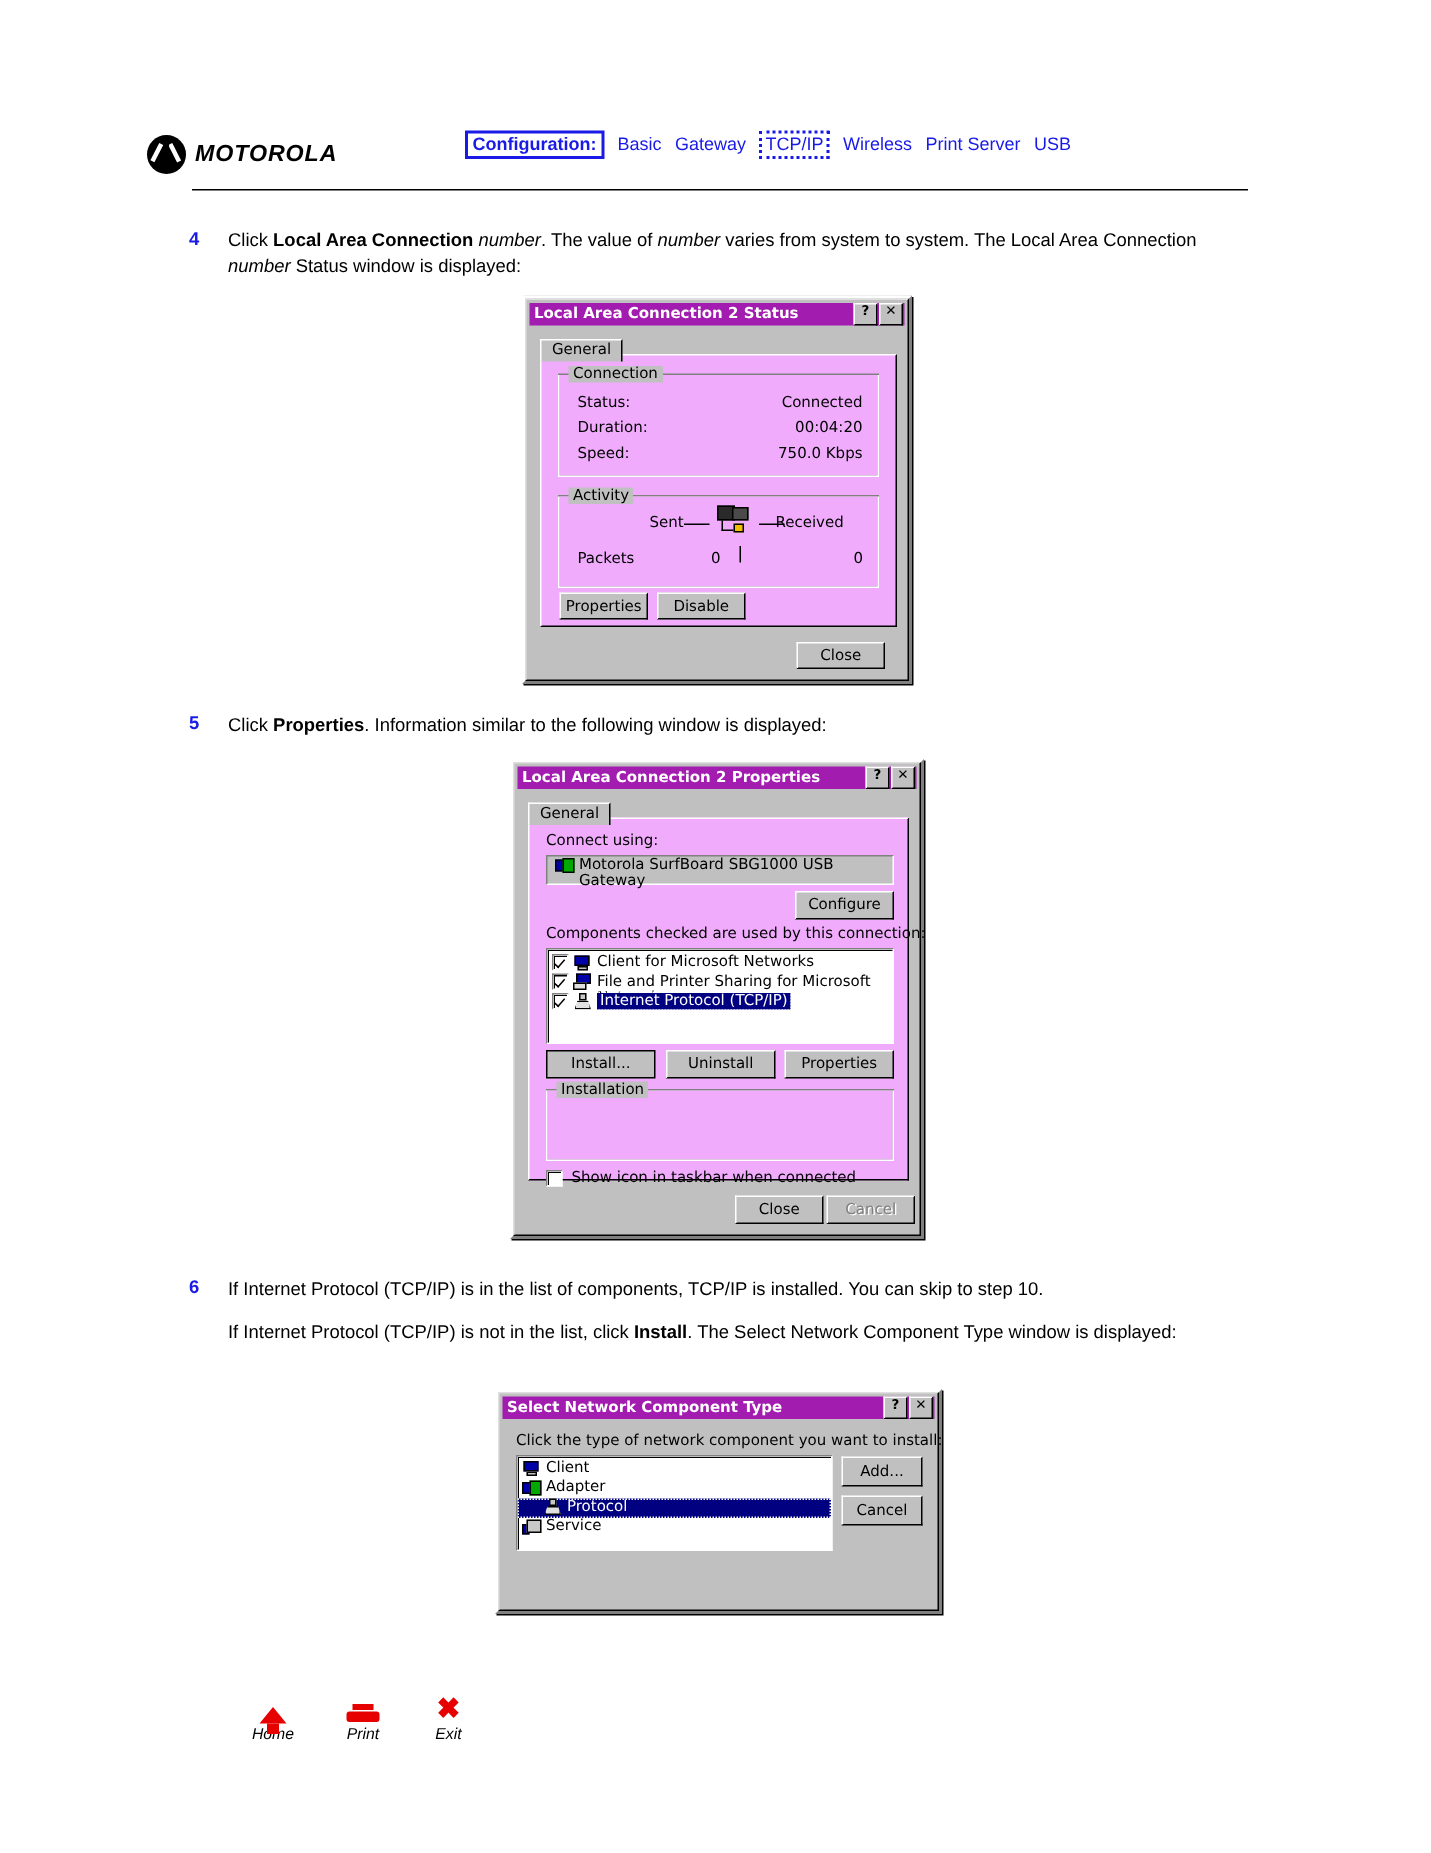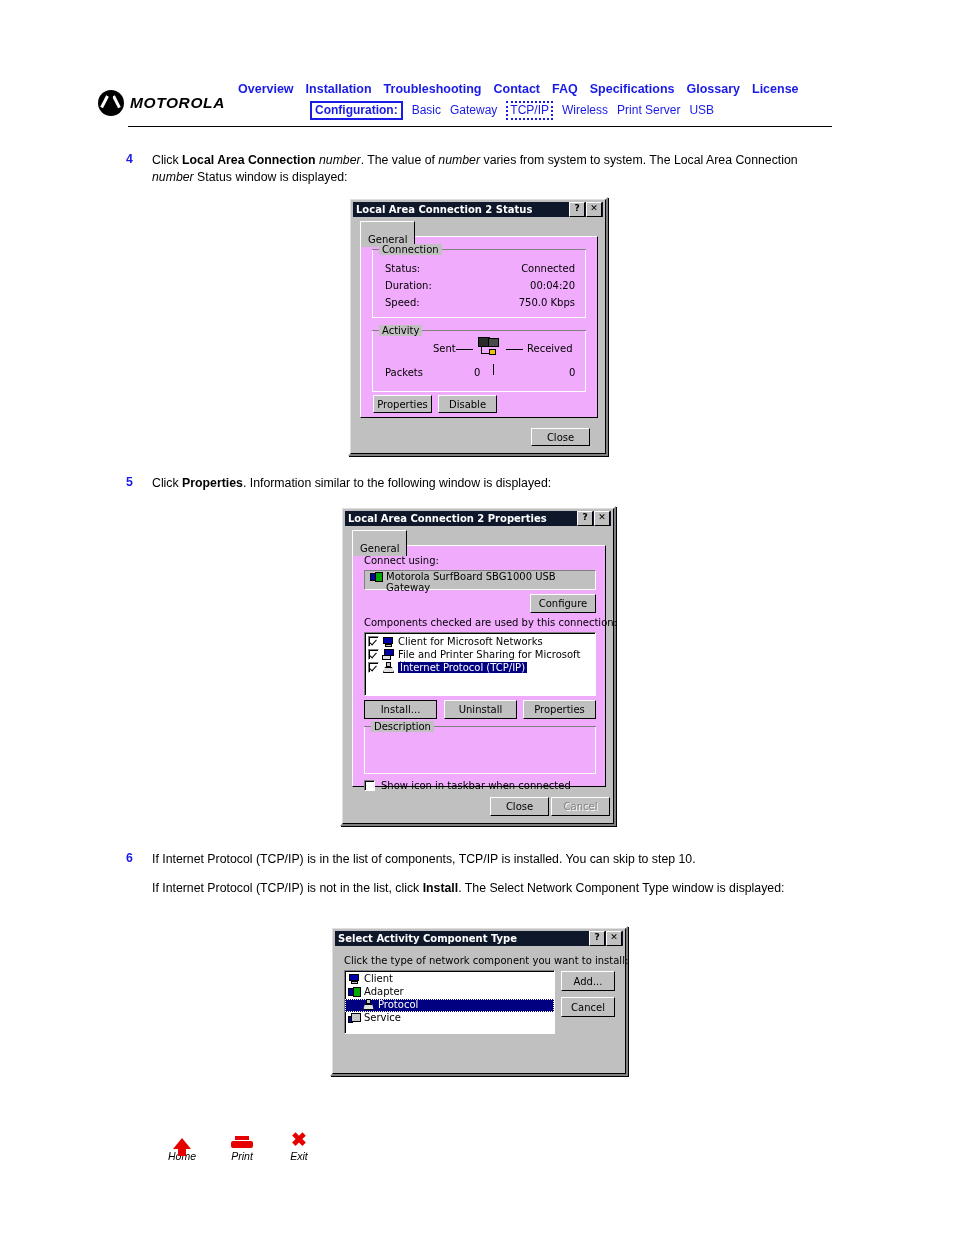--- a/index.html
+++ b/index.html
@@ -41,30 +41,30 @@
   
   .dlg{position:absolute;background:#c0c0c0;
        border-top:2px solid #fff;border-left:2px solid #fff;
        border-right:2px solid #808080;border-bottom:2px solid #808080;
        box-shadow:1px 1px 0 0 #000;
        font-family:"DejaVu Sans","Liberation Sans",sans-serif;}
   .dlg-inner{border-top:1px solid #dfdfdf;border-left:1px solid #dfdfdf;
              border-right:1px solid #000;border-bottom:1px solid #000;height:100%;
              box-sizing:border-box;position:relative;}
   .titlebar{position:absolute;left:2px;top:2px;right:2px;height:15px;
-            background:#0f172a;color:#fff;font-size:10px;font-weight:bold;
+            background:#a21caf;color:#fff;font-size:10px;font-weight:bold;
             display:flex;align-items:center;padding-left:3px;}
   .titlebar .tb-text{flex:1;white-space:nowrap;overflow:hidden;}
   .tb-btns{display:flex;gap:1px;padding-right:1px;}
   .tb-btn{width:14px;height:13px;background:#c0c0c0;
           border-top:1px solid #fff;border-left:1px solid #fff;
           border-right:1px solid #000;border-bottom:1px solid #000;
           color:#000;font-size:9px;font-weight:bold;line-height:11px;text-align:center;}
   .tabstrip{position:absolute;}
-  .tab{display:inline-block;background:#c0c0c0;font-size:10px;padding:12px 7px 2px 7px;
+  .tab{display:inline-block;background:#c0c0c0;font-size:10px;padding:1px 7px 2px 7px;
        border-top:1px solid #fff;border-left:1px solid #fff;border-right:1px solid #000;
        position:relative;z-index:2;}
   .tabpanel{position:absolute;background:#f0abfc;
             border-top:1px solid #fff;border-left:1px solid #fff;
             border-right:1px solid #000;border-bottom:1px solid #000;}
   .grp{position:absolute;border:1px solid #808080;border-top-color:#808080;}
   .grp:after{content:"";position:absolute;inset:-1px;border:1px solid #fff;
              border-top-color:#fff;pointer-events:none;clip-path:inset(1px 0 0 0);}
   .grp-label{position:absolute;top:-6px;left:6px;background:#c0c0c0;font-size:10px;
              padding:0 3px;z-index:3;}
@@ -147,30 +147,20 @@
 <div id="header">
 
   <div id="logo-wrap">
     <div id="logo-mark">
         <i></i>
       </div>
     <div id="logo-text">MOTOROLA</div>
   </div>
 
   <div id="nav">
-    <div class="nav-row nav-row1">
-      <span class="nav-link">Overview</span>
-      <span class="nav-link">Installation</span>
-      <span class="nav-link">Troubleshooting</span>
-      <span class="nav-link">Contact</span>
-      <span class="nav-link">FAQ</span>
-      <span class="nav-link">Specifications</span>
-      <span class="nav-link">Glossary</span>
-      <span class="nav-link">License</span>
-    </div>
     <div class="nav-row nav-row2">
       <span class="nav-link boxed-solid">Configuration:</span>
       <span class="nav-link">Basic</span>
       <span class="nav-link">Gateway</span>
       <span class="nav-link boxed-dotted">TCP/IP</span>
       <span class="nav-link">Wireless</span>
       <span class="nav-link">Print Server</span>
       <span class="nav-link">USB</span>
     </div>
   </div>
@@ -211,21 +201,21 @@
       <span class="lbl" style="left:60px;top:12px;">Sent</span>
       <span class="dash" style="left:83px;top:18px;width:17px;"></span>
       <div class="activity-icon" style="left:101px;top:6px;">
         <span class="pc1"></span>
             <span class="pc2"></span>
         <span class="wire"></span>
             <span class="wire2"></span>
             <span class="plug"></span>
       </div>
       <span class="dash" style="left:133px;top:18px;width:17px;"></span>
-      <span class="lbl" style="left:154px;top:12px;">Received</span>
+      <span class="lbl" style="left:144px;top:12px;">Received</span>
       <span class="lbl" style="left:12px;top:36px;">Packets</span>
       <span class="lbl" style="left:101px;top:36px;">0</span>
       <span class="dash" style="left:120px;top:33px;width:1px;height:11px;"></span>
       <span class="lbl" style="left:196px;top:36px;">0</span>
     </div>
 
     <div class="btn" style="left:12px;top:158px;width:57px;height:16px;">Properties</div>
     <div class="btn" style="left:77px;top:158px;width:57px;height:16px;">Disable</div>
   </div>
 
@@ -277,42 +267,42 @@
         <span class="ic ic-proto"></span>
         <span class="sel">Internet Protocol (TCP/IP)</span>
       </div>
     </div>
 
     <div class="btn def" style="left:11px;top:154px;width:71px;height:17px;">Install...</div>
     <div class="btn" style="left:91px;top:154px;width:71px;height:17px;">Uninstall</div>
     <div class="btn" style="left:170px;top:154px;width:71px;height:17px;">Properties</div>
 
     <div class="grp" style="left:11px;top:180px;width:230px;height:46px;">
-      <span class="grp-label">Description</span>
+      <span class="grp-label">Installation</span>
     </div>
 
     <div class="row" style="position:absolute;left:9px;top:234px;padding-left:2px;">
       <span class="cbx"></span>
       <span style="margin-left:3px;">Show icon in taskbar when connected</span>
     </div>
   </div>
 
   <div class="btn" style="left:147px;top:288px;width:57px;height:17px;">Close</div>
   <div class="btn disabled" style="left:208px;top:288px;width:57px;height:17px;">Cancel</div>
  </div>
 </div>
 
 <div class="step-num" style="top:851px">6</div>
 <div class="step-body" style="top:851px">If Internet Protocol (TCP/IP) is in the list of components, TCP/IP is installed. You can skip to step 10.</div>
 <div class="step-body" style="top:880px"><span>If Internet Protocol (TCP/IP) is not in the list, click </span><span class="b">Install</span><span>. The Select Network Component Type window is displayed:</span></div>
 
 <div class="dlg" style="left:330px;top:926px;width:294px;height:146px;">
  <div class="dlg-inner">
   <div class="titlebar">
-    <span class="tb-text">Select Activity Component Type</span>
+    <span class="tb-text">Select Network Component Type</span>
     <span class="tb-btns">
       <span class="tb-btn">?</span>
       <span class="tb-btn">✕</span>
     </span>
   </div>
 
   <span class="lbl" style="left:11px;top:26px;">Click the type of network component you want to install:</span>
 
   <div class="listbox" style="left:11px;top:41px;width:209px;height:62px;">
     <div class="row" style="margin-top:2px;">

